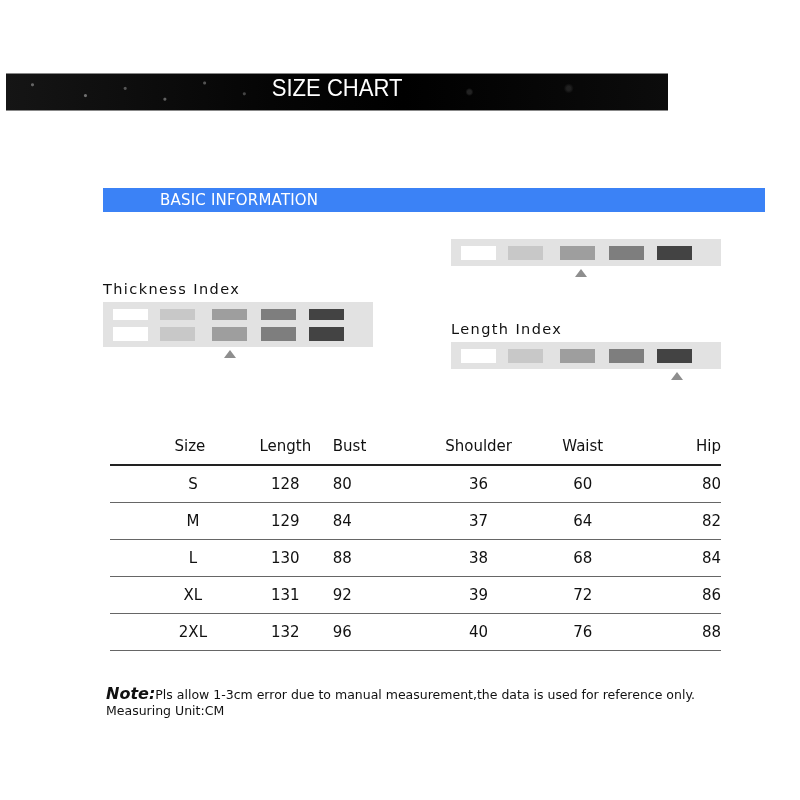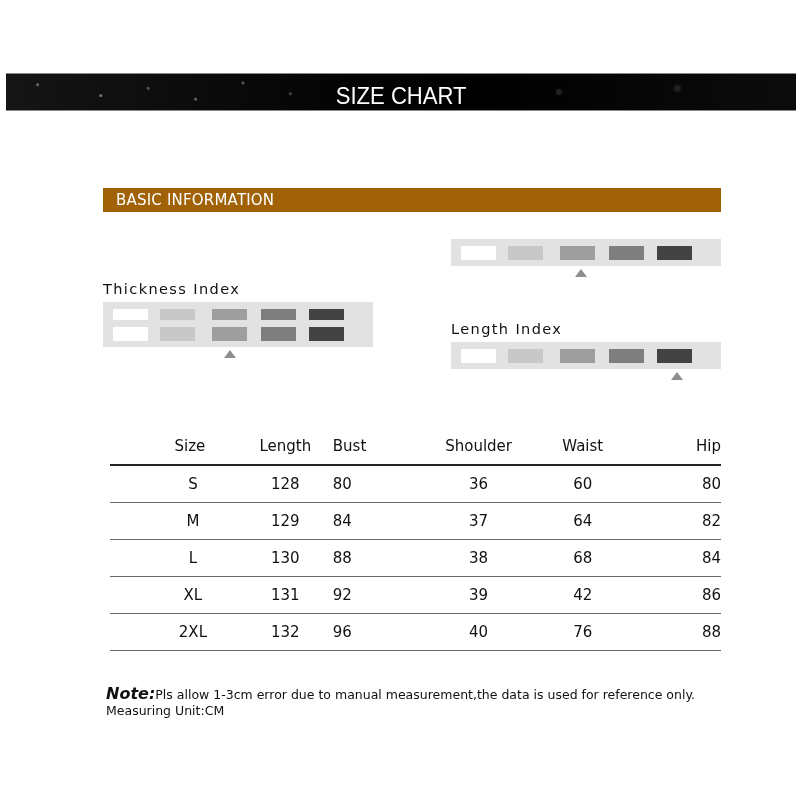--- a/index.html
+++ b/index.html
@@ -1,33 +1,33 @@
 <!DOCTYPE html>
 <html><head>
 <meta charset="utf-8">
 <style>
   html, body { margin: 0; padding: 0; }
   body { width: 800px; height: 800px; background: #ffffff; position: relative; overflow: hidden; font-family: "DejaVu Sans", sans-serif; color: #111; }
 
-  .banner { position: absolute; left: 6px; top: 73px; width: 790px; height: 36px;
+  .banner { position: absolute; left: 6px; top: 73px; width: 662px; height: 36px;
     background:
       radial-gradient(circle at 4% 30%, rgba(255,255,255,0.35) 0 1px, transparent 2px),
       radial-gradient(circle at 12% 60%, rgba(255,255,255,0.4) 0 1px, transparent 2px),
       radial-gradient(circle at 18% 40%, rgba(255,255,255,0.3) 0 1px, transparent 2px),
       radial-gradient(circle at 24% 70%, rgba(255,255,255,0.35) 0 1px, transparent 2px),
       radial-gradient(circle at 30% 25%, rgba(255,255,255,0.3) 0 1px, transparent 2px),
       radial-gradient(circle at 36% 55%, rgba(255,255,255,0.25) 0 1px, transparent 2px),
       radial-gradient(circle at 70% 50%, rgba(255,255,255,0.12) 0 2px, transparent 4px),
       radial-gradient(circle at 85% 40%, rgba(255,255,255,0.1) 0 2px, transparent 5px),
       linear-gradient(90deg, #151515 0%, #050505 40%, #000 60%, #0c0c0c 100%);
     border-top: 1px solid #888; border-bottom: 1px solid #888;
-    display: flex; align-items: flex-end; justify-content: center; }
+    display: flex; align-items: flex-start; justify-content: center; }
   .banner-title { color: #fff; font-family: "Liberation Sans", sans-serif; font-size: 24px; letter-spacing: 0px; transform: scaleX(0.92); }
 
-  .section-bar { position: absolute; left: 103px; top: 188px; width: 618px; height: 24px; background: #a16207; display: flex; align-items: center; }
+  .section-bar { position: absolute; left: 103px; top: 188px; width: 618px; height: 24px; background: #3b82f6; display: flex; align-items: center; padding-left: 44px; }
   .section-title { color: #fff; font-family: "DejaVu Sans", sans-serif; font-size: 15px; padding-left: 13px; letter-spacing: 0.2px; }
 
   .index { position: absolute; width: 270px; }
   .index-label { font-family: "DejaVu Sans", sans-serif; font-size: 14.5px; letter-spacing: 1.4px; color: #111; height: 22px; line-height: 18px; }
   .index-bar { position: relative; width: 270px; height: 27px; background: #e2e2e2; }
   .swatch { position: absolute; top: 7px; width: 35px; height: 14px; }
   .sw0 { left: 10px; background: #ffffff; }
   .sw1 { left: 57px; background: #c8c8c8; }
   .sw2 { left: 109px; background: #9e9e9e; }
   .sw3 { left: 158px; background: #7e7e7e; }
@@ -140,21 +140,21 @@
       <td class="c2">88</td>
       <td class="c3">38</td>
       <td class="c4">68</td>
       <td class="c5">84</td>
     </tr>
     <tr>
       <td class="c0">XL</td>
       <td class="c1">131</td>
       <td class="c2">92</td>
       <td class="c3">39</td>
-      <td class="c4">42</td>
+      <td class="c4">72</td>
       <td class="c5">86</td>
     </tr>
     <tr>
       <td class="c0">2XL</td>
       <td class="c1">132</td>
       <td class="c2">96</td>
       <td class="c3">40</td>
       <td class="c4">76</td>
       <td class="c5">88</td>
     </tr>

